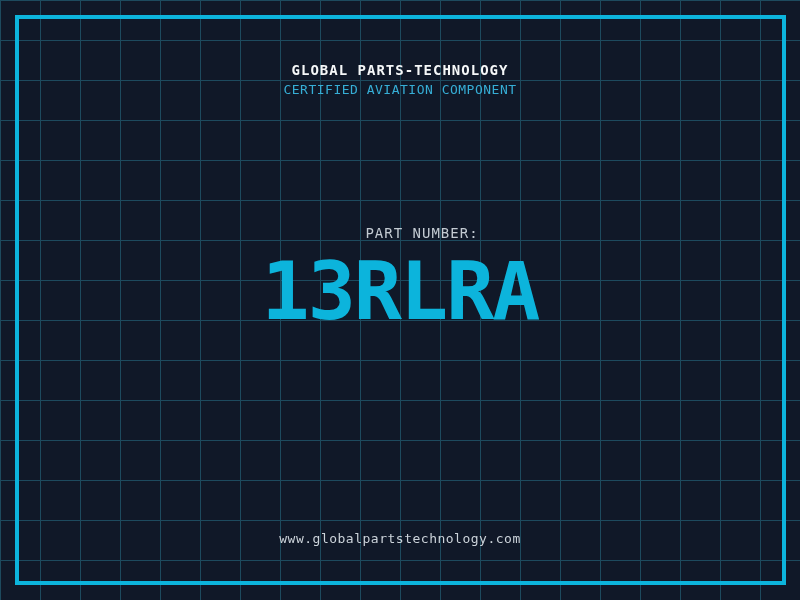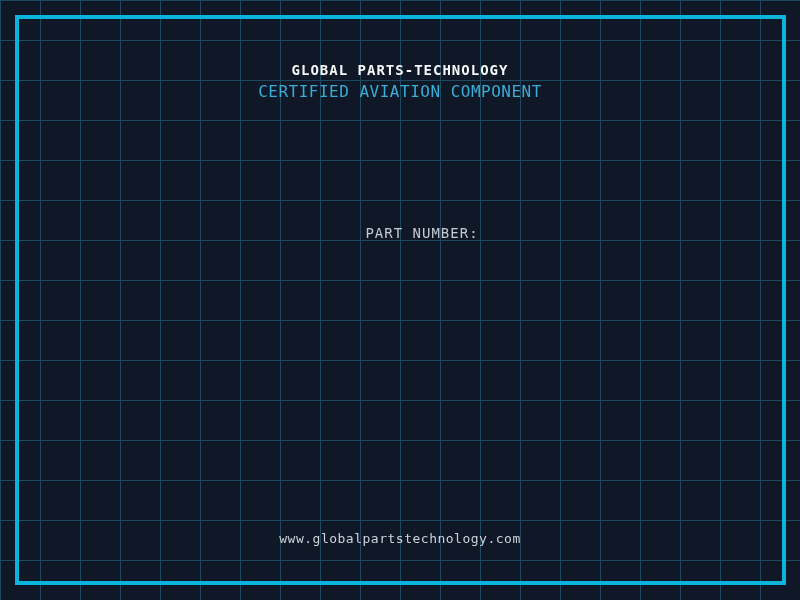--- a/index.html
+++ b/index.html
@@ -38,21 +38,21 @@
   .title {
     top: 50px;
     font-size: 14px;
     font-weight: 700;
     letter-spacing: 1px;
     color: #f5f7f8;
     margin-top: 12px;
   }
   .subtitle {
     top: 82px;
-    font-size: 16px;
+    font-size: 13px;
     letter-spacing: 0.5px;
     color: #36aed6;
   }
   .part-label {
     top: 225px;
     font-size: 14px;
     letter-spacing: 1px;
     color: #c3cad2;
     padding-left: 22px;
   }
@@ -77,15 +77,16 @@
 
 <div class="screen">
   <div class="frame"></div>
 
   <div class="txt title">GLOBAL PARTS-TECHNOLOGY</div>
 
   <div class="txt subtitle">CERTIFIED AVIATION COMPONENT</div>
 
   <div class="txt part-label">PART NUMBER:</div>
 
+  <div class="txt part-number">13RLRA</div>
 
   <div class="txt url">www.globalpartstechnology.com</div>
 </div>
 
 </body></html>

